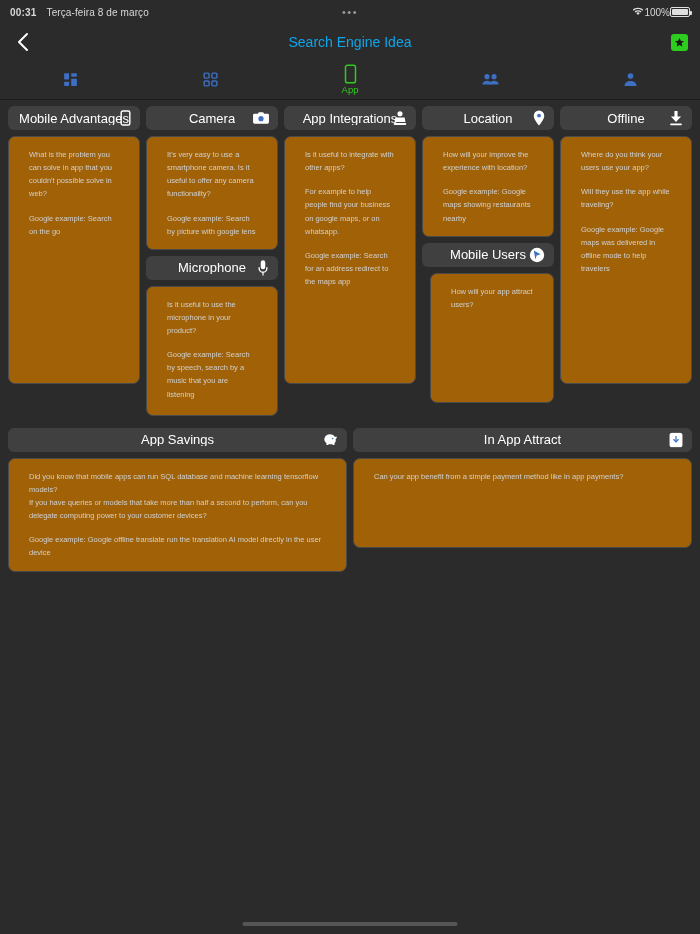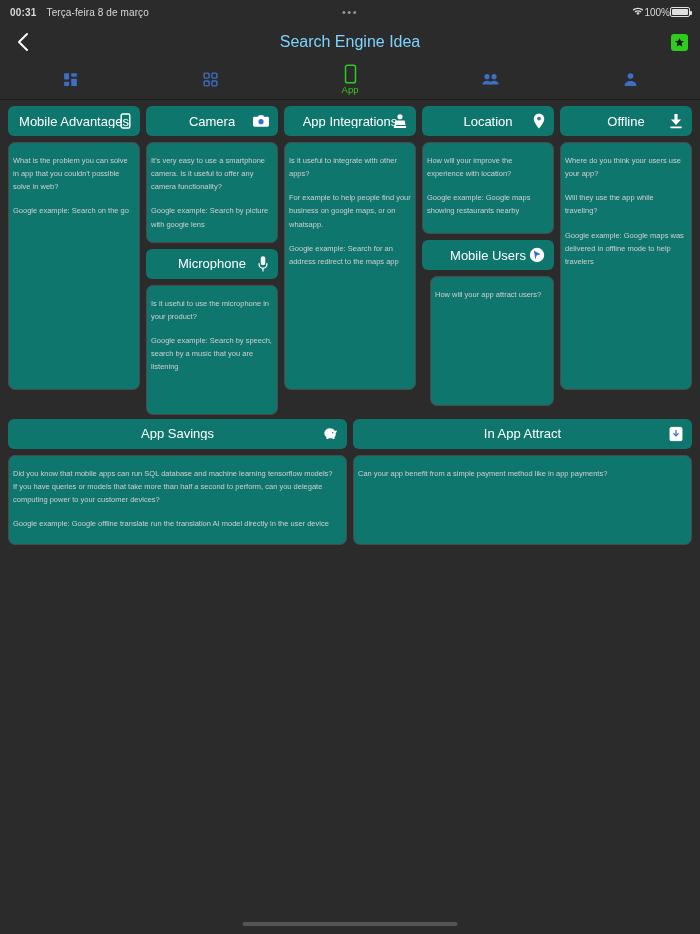--- a/index.html
+++ b/index.html
@@ -43,21 +43,21 @@
   .navbar {
     height: 36px; display: flex; align-items: center;
     position: relative; padding: 0 12px;
   }
   .back-btn {
     width: 22px; height: 22px; display: flex; align-items: center; justify-content: center;
     cursor: pointer;
   }
   .nav-title {
     position: absolute; left: 0; right: 0; text-align: center;
-    font-size: 16px; color: #7dd3fc; font-weight: 400; pointer-events: none;
+    font-size: 14px; color: #0ea5e9; font-weight: 400; pointer-events: none;
   }
   .badge-icon {
     margin-left: auto; width: 17px; height: 17px; background: #2ecc1f;
     border-radius: 3px; display: flex; align-items: center; justify-content: center;
     position: relative; z-index: 2;
   }
 
   
   .tabbar {
     height: 40px; display: flex; align-items: center;
@@ -71,54 +71,54 @@
   .tab-label { font-size: 9.5px; color: #2ecc1f; line-height: 1; }
 
   
   .content { padding: 6px 8px 0 8px; }
 
   .row { display: flex; gap: 6px; }
 
   .col { flex: 1; display: flex; flex-direction: column; gap: 6px; min-width: 0; }
 
   .section-btn {
-    background: #0f766e;
+    background: #404040;
     border-radius: 6px;
-    height: 30px;
+    height: 24px;
     display: flex; align-items: center; justify-content: center;
     position: relative;
     cursor: pointer;
     padding: 0 10px;
   }
   .section-btn .sb-label {
     color: #fff; font-size: 13px; line-height: 1; white-space: nowrap;
     overflow: hidden; text-overflow: ellipsis;
   }
   .section-btn .sb-ico {
     position: absolute; right: 9px; top: 50%; transform: translateY(-50%);
     display: flex; align-items: center; justify-content: center;
   }
 
   .card {
     border: 1px solid #4a4a4a;
     border-radius: 7px;
-    background: #0f766e;
-    padding: 11px 4px;
+    background: #a16207;
+    padding: 11px 20px;
     font-size: 7.5px;
     line-height: 1.75;
     color: #cfcfcf;
   }
   .card p { margin: 0; }
   .card p + p { margin-top: 11px; }
 
   .top-card { min-height: 248px; }
   .sub-card { min-height: 92px; }
   .wide-card { min-height: 90px; }
 
-  .rows-gap { margin-top: 4px; }
+  .rows-gap { margin-top: 12px; }
 
   
   .home-ind {
     position: absolute; bottom: 8px; left: 50%; transform: translateX(-50%);
     width: 215px; height: 4px; border-radius: 2px; background: #555555;
   }
 </style>
 </head>
 <body>
 

